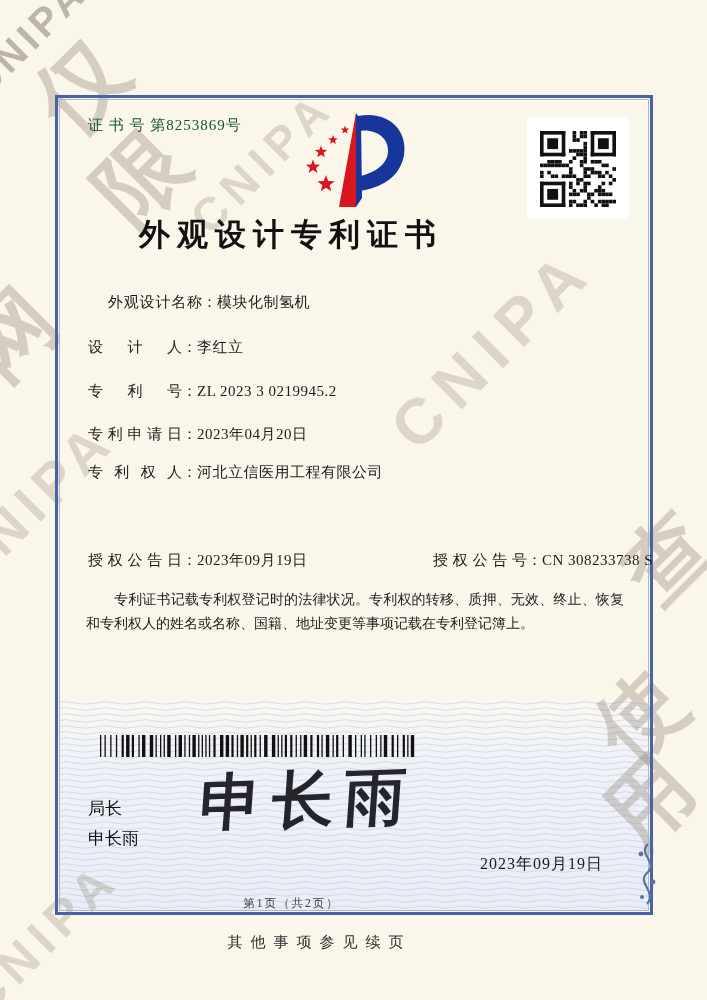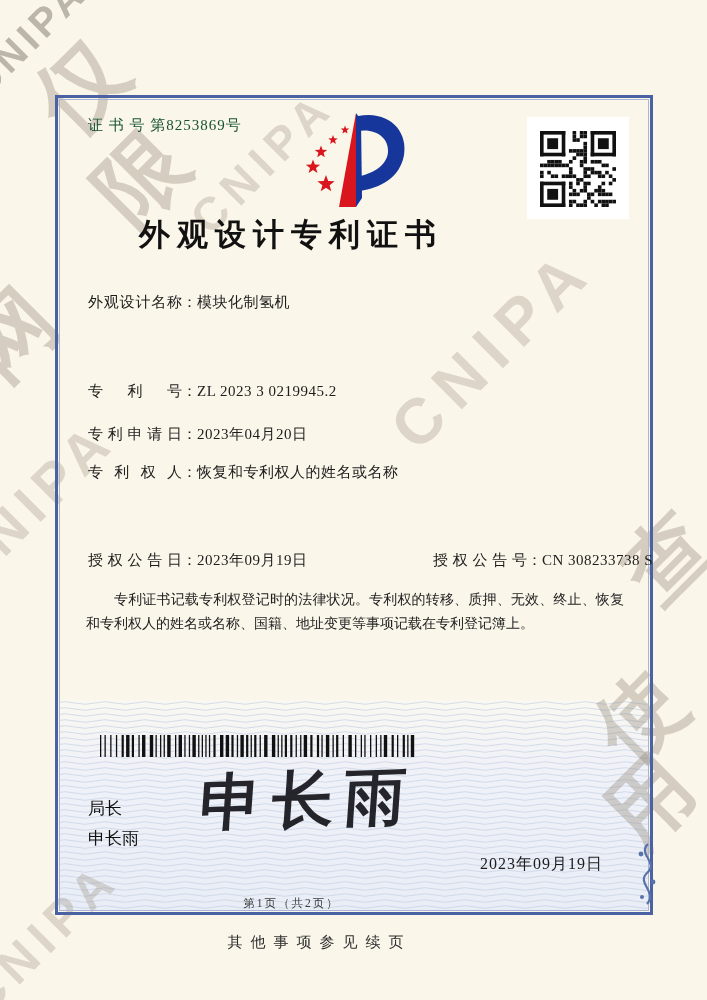--- a/index.html
+++ b/index.html
@@ -39,21 +39,21 @@
   .logo{position:absolute;left:292px;top:110px;width:120px;height:102px;}
   .qr-box{position:absolute;left:527px;top:117px;width:102px;height:102px;background:#ffffff;}
   .qr-box svg{position:absolute;left:13px;top:14px;}
   .title{position:absolute;left:0;top:214px;width:582px;text-align:center;
          font-size:31px;font-weight:bold;letter-spacing:7px;color:#111;}
 
   .field-row{position:absolute;left:88px;font-size:15px;color:#1d1d1d;white-space:nowrap;}
   .f-label{display:inline-block;width:94px;text-align:justify;text-align-last:justify;vertical-align:bottom;}
   .f-colon{display:inline-block;width:15px;}
   .f-value{letter-spacing:0.5px;}
-  .r0{top:293px;} .r1{top:338px;} .r2{top:382px;} .r3{top:425px;} .r4{top:463px;} .r5{top:507px;}
+  .r0{top:293px;margin-left:20px;} .r1{top:338px;} .r2{top:382px;} .r3{top:425px;} .r4{top:463px;} .r5{top:507px;}
   .r-grant{top:551px;}
   .grant-second{position:absolute;left:345px;top:0;white-space:nowrap;}
 
   .paragraphs{position:absolute;left:86px;top:588px;width:538px;font-size:14px;
               line-height:24px;color:#222;text-align:justify;}
   .paragraphs p{margin:0 0 3px 0;text-indent:2em;}
 
   .barcode{position:absolute;left:100px;top:735px;}
 
   .signer-title{position:absolute;left:88px;top:797px;font-size:17px;color:#111;
@@ -276,28 +276,31 @@
           <rect x="61.523809523809526" y="72.38095238095238" width="3.619047619047619" height="3.619047619047619" fill="#111"></rect>
           <rect x="65.14285714285714" y="72.38095238095238" width="3.619047619047619" height="3.619047619047619" fill="#111"></rect>
         </svg>
     </div>
 
     <div class="title">外观设计专利证书</div>
 
     <div class="field-row r0">
       <span class="f-label">外观设计名称</span><span class="f-colon">：</span><span class="f-value">模块化制氢机</span>
     </div>
+    <div class="field-row r1">
+      <span class="f-label">设计人</span><span class="f-colon">：</span><span class="f-value">李红立</span>
+    </div>
     <div class="field-row r2">
       <span class="f-label">专利号</span><span class="f-colon">：</span><span class="f-value">ZL 2023 3 0219945.2</span>
     </div>
     <div class="field-row r3">
       <span class="f-label">专利申请日</span><span class="f-colon">：</span><span class="f-value">2023年04月20日</span>
     </div>
     <div class="field-row r4">
-      <span class="f-label">专利权人</span><span class="f-colon">：</span><span class="f-value">恢复和专利权人的姓名或名称</span>
+      <span class="f-label">专利权人</span><span class="f-colon">：</span><span class="f-value">河北立信医用工程有限公司</span>
     </div>
     <div class="field-row r-grant">
       <span class="f-label">授权公告日</span><span class="f-colon">：</span><span class="f-value">2023年09月19日</span>
       <span class="grant-second">
         <span class="f-label">授权公告号</span><span class="f-colon">：</span><span class="f-value">CN 308233738 S</span>
       </span>
     </div>
 
     <div class="paragraphs">
       <p>专利证书记载专利权登记时的法律状况。专利权的转移、质押、无效、终止、恢复和专利权人的姓名或名称、国籍、地址变更等事项记载在专利登记簿上。</p>

